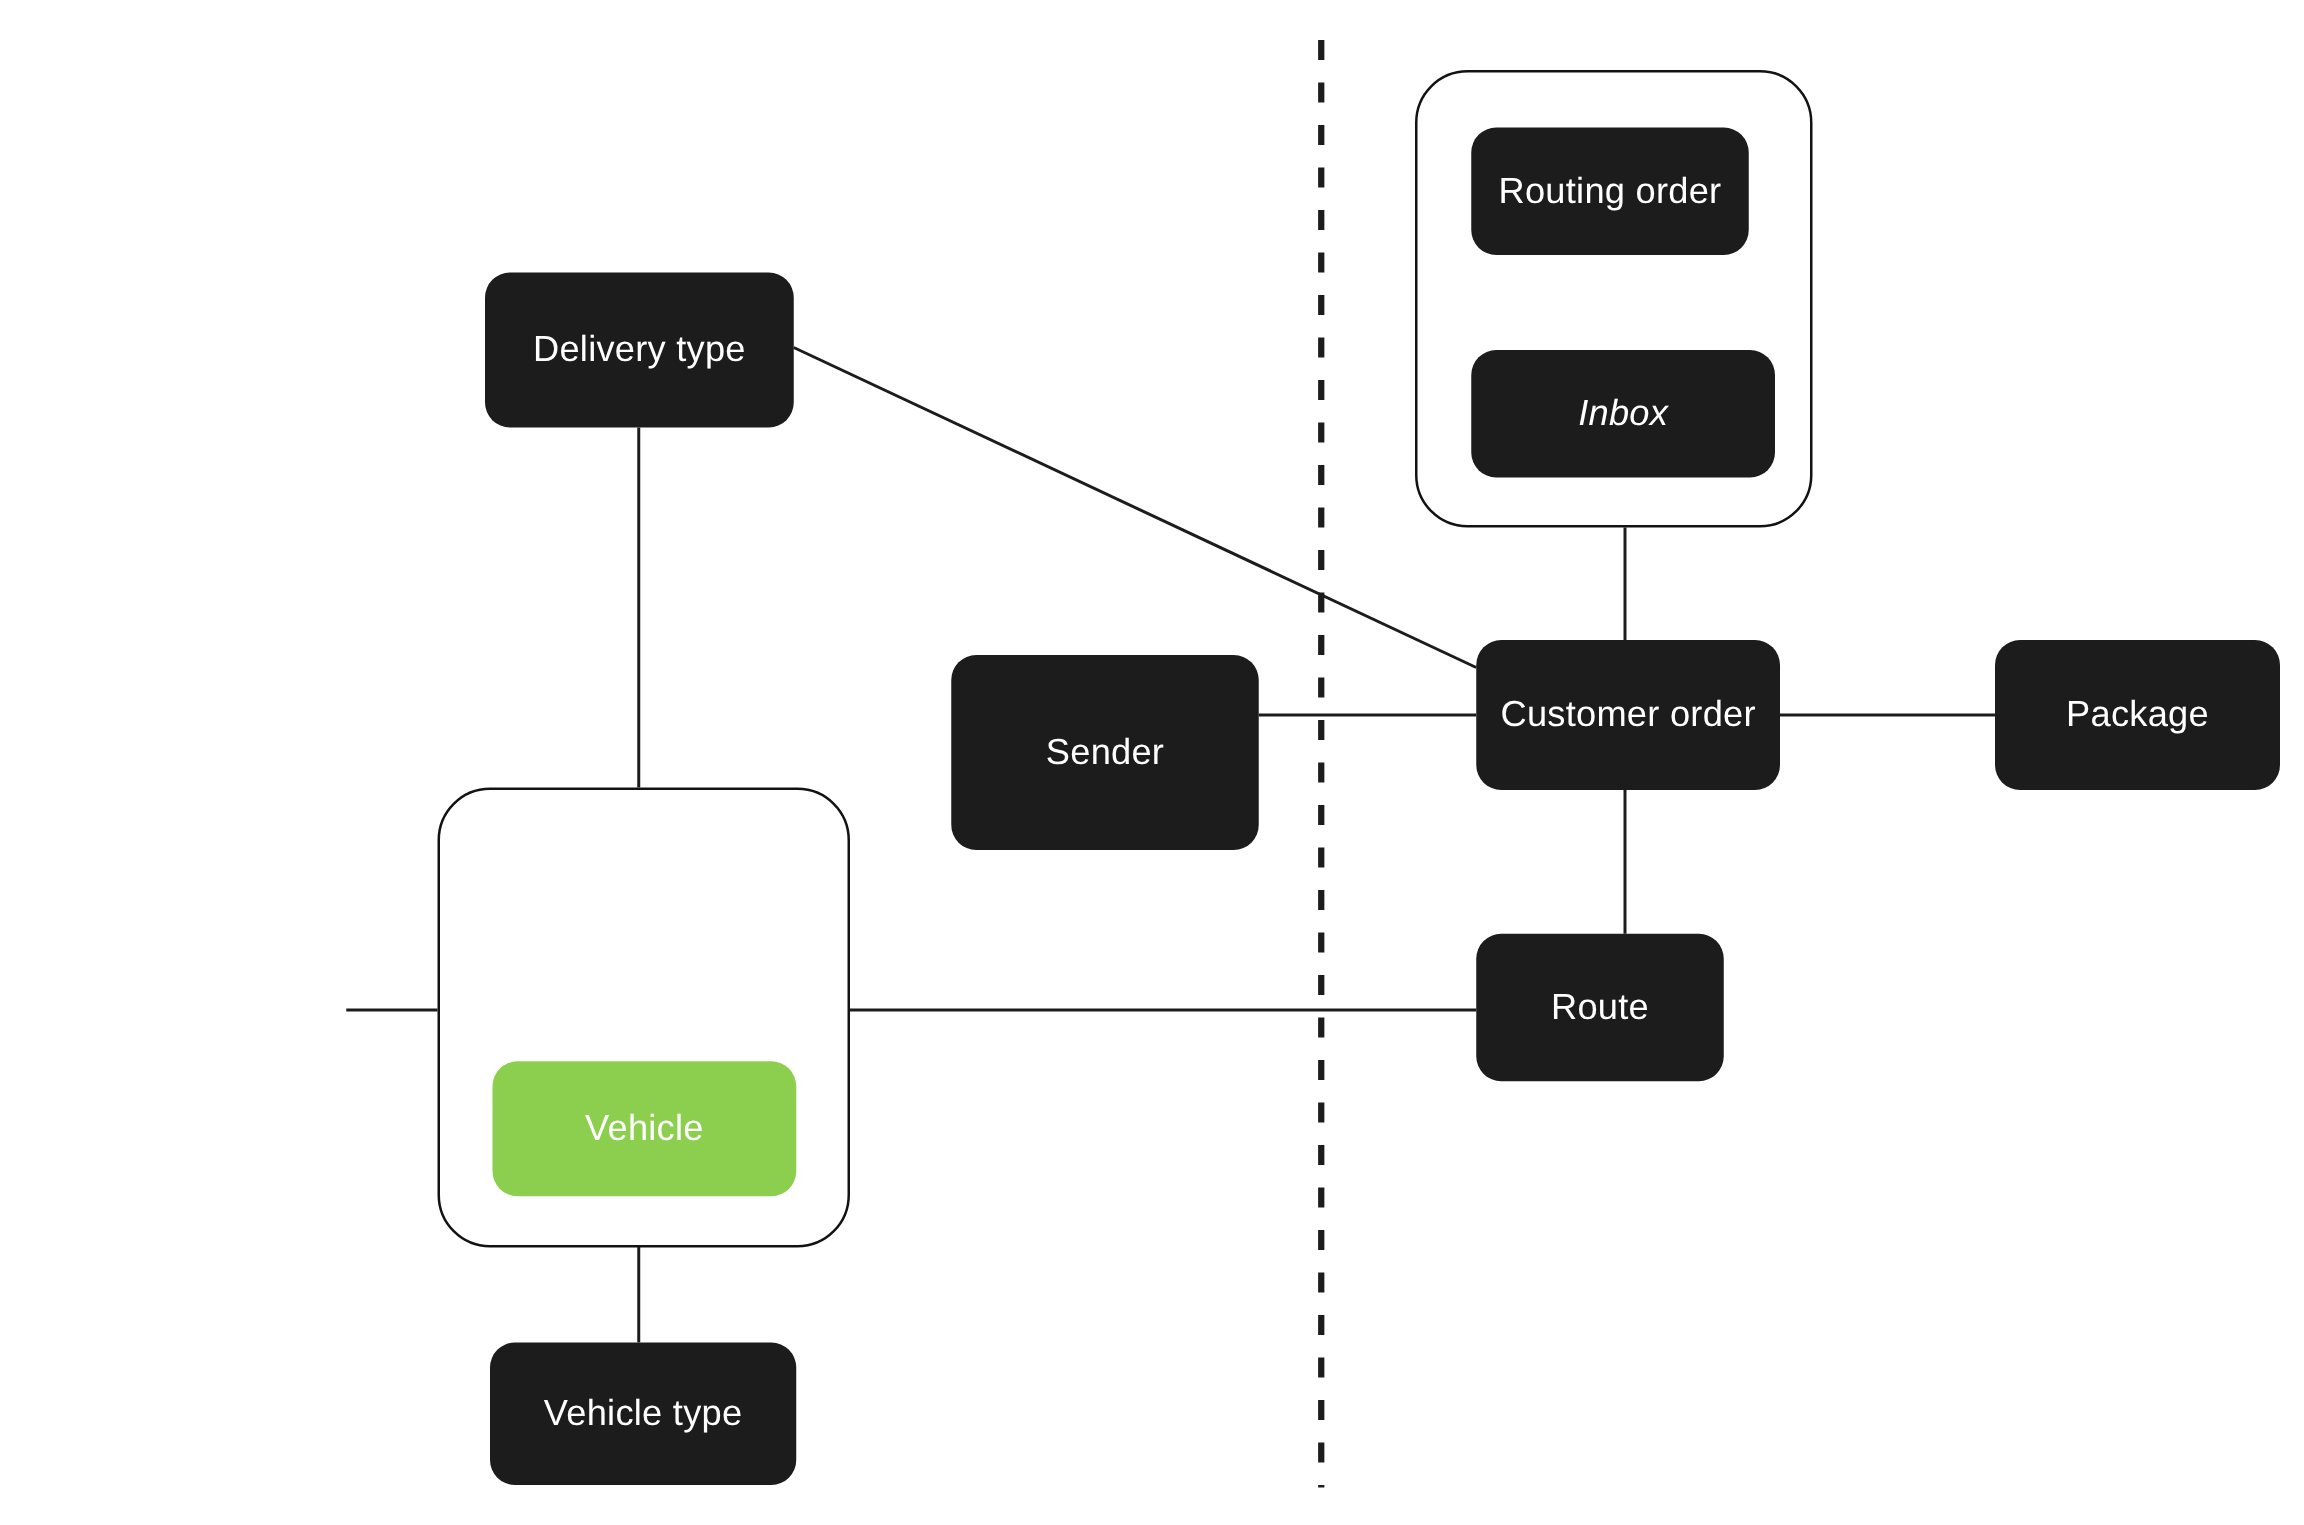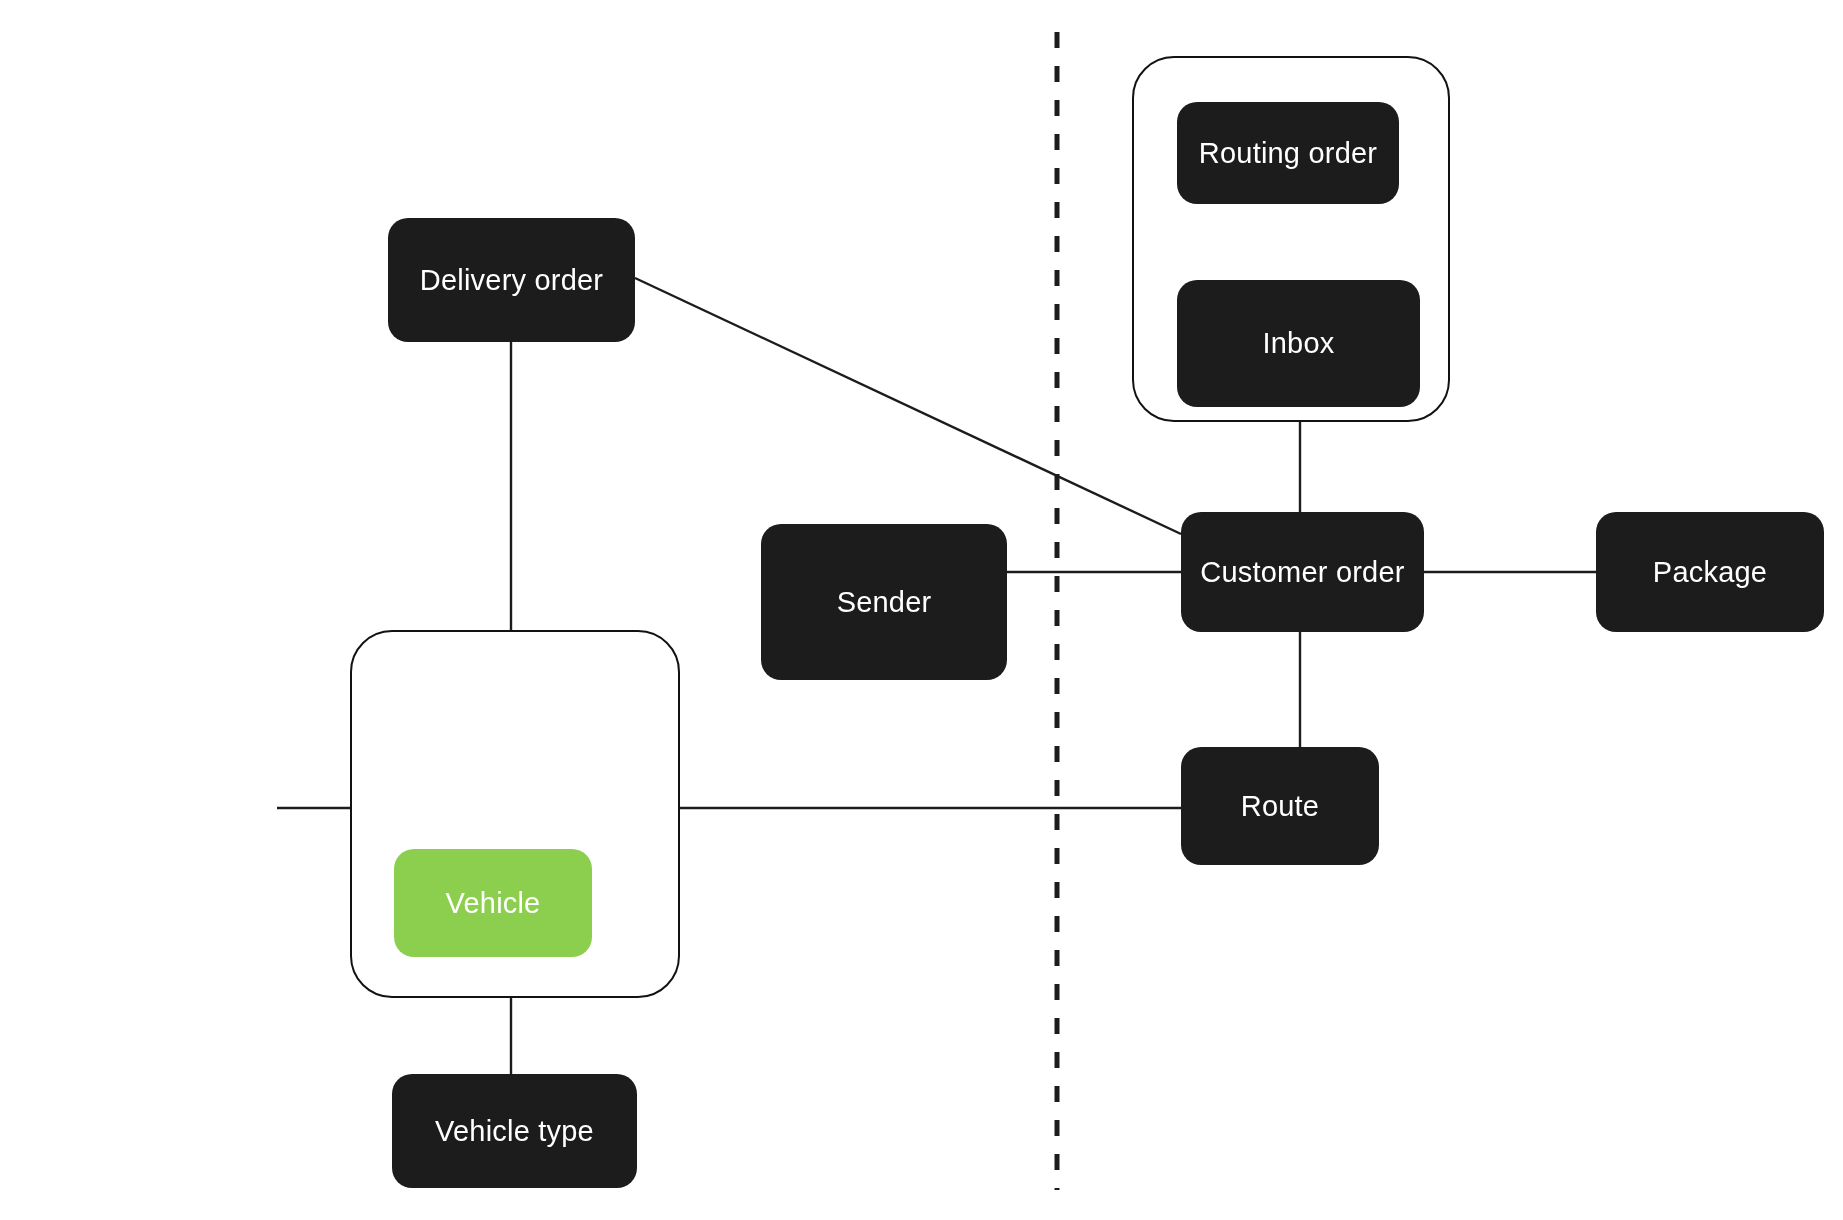--- a/index.html
+++ b/index.html
@@ -71,38 +71,38 @@
       <polyline points="1300,632 1300,747" fill="none" stroke="#1c1c1c" stroke-width="2.4"></polyline>
       <polyline points="277,808 350,808" fill="none" stroke="#1c1c1c" stroke-width="2.4"></polyline>
       <polyline points="680,808 1181,808" fill="none" stroke="#1c1c1c" stroke-width="2.4"></polyline>
       <polyline points="511,768 511,849" fill="none" stroke="#1c1c1c" stroke-width="2.4"></polyline>
       <polyline points="511,957 511,1074" fill="none" stroke="#1c1c1c" stroke-width="2.4"></polyline>
       <line x1="1057" y1="32" x2="1057" y2="1190" stroke="#1c1c1c" stroke-width="5" stroke-dasharray="16 18"></line>
     </svg>
 <div class="group-box" style="left: 1132px; top: 56px; width: 318px; height: 366px;"></div>
     <div class="group-box" style="left: 350px; top: 630px; width: 330px; height: 368px;"></div>
     <div class="node" style="left: 388px; top: 218px; width: 247px; height: 124px;">
-      <span class="node-label">Delivery order</span>
+      <span class="node-label">Delivery type</span>
     </div>
     <div class="node" style="left: 1177px; top: 102px; width: 222px; height: 102px;">
       <span class="node-label">Routing order</span>
     </div>
-    <div class="node" style="left: 1177px; top: 280px; width: 243px; height: 127px;">
+    <div class="node" style="left: 1177px; top: 280px; width: 243px; height: 102px; font-style: italic;">
       <span class="node-label">Inbox</span>
     </div>
     <div class="node" style="left: 761px; top: 512px; width: 246px; height: 156px; margin-top: 12px;">
       <span class="node-label">Sender</span>
     </div>
     <div class="node" style="left: 1181px; top: 512px; width: 243px; height: 120px;">
       <span class="node-label">Customer order</span>
     </div>
     <div class="node" style="left: 1596px; top: 512px; width: 228px; height: 120px;">
       <span class="node-label">Package</span>
     </div>
-    <div class="node accent" style="left: 394px; top: 849px; width: 198px; height: 108px;">
+    <div class="node accent" style="left: 394px; top: 849px; width: 243px; height: 108px;">
       <span class="node-label">Vehicle</span>
     </div>
     <div class="node" style="left: 1181px; top: 747px; width: 198px; height: 118px;">
       <span class="node-label">Route</span>
     </div>
     <div class="node" style="left: 392px; top: 1074px; width: 245px; height: 114px;">
       <span class="node-label">Vehicle type</span>
     </div>
   </div>
 

